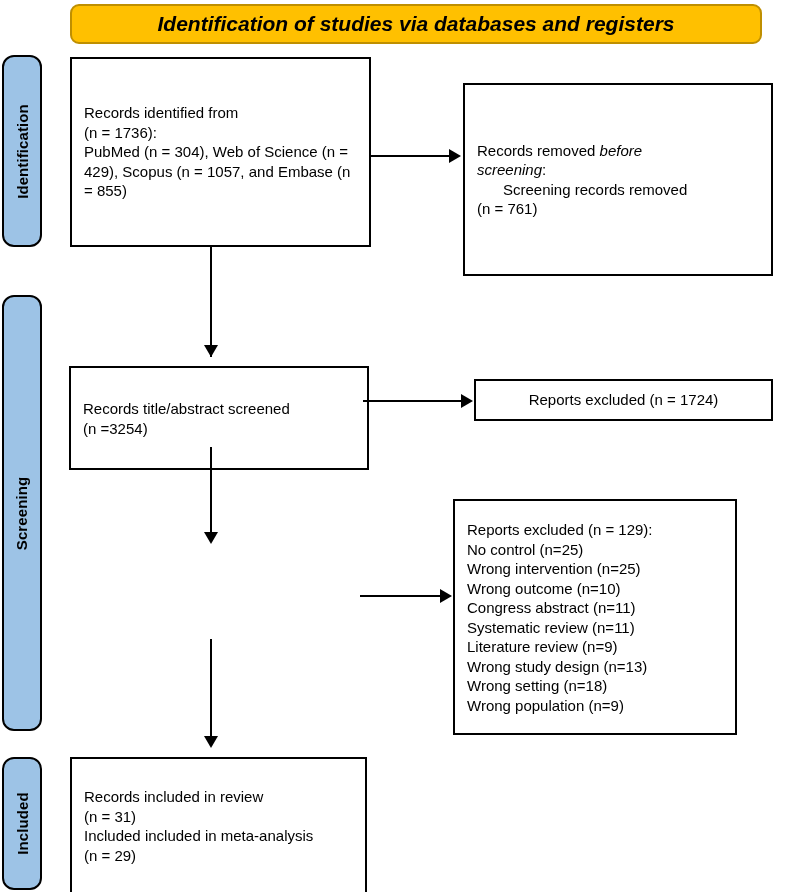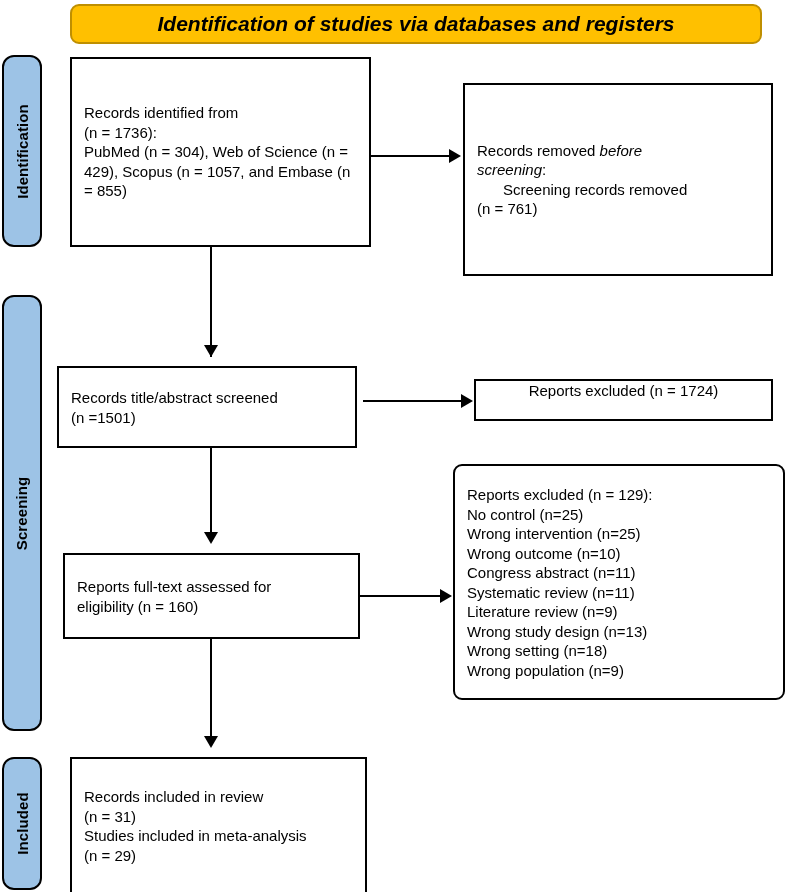--- a/index.html
+++ b/index.html
@@ -77,20 +77,21 @@
     position: absolute;
     left: 12px;
     right: 6px;
   }
   .node.vcenter .node-text {
     top: 50%;
     transform: translateY(-50%);
   }
   .node.center-all {
     display: flex;
+    align-items: center;
     justify-content: center;
   }
   .node.center-all .node-text {
     text-align: center;
   }
   .node .node-text .it {
     font-style: italic;
   }
   .node .node-text .indent {
     display: inline-block;
@@ -153,45 +154,42 @@
   <div class="conn-h" style="left:371px; top:155px; width:80px;"></div>
   <div class="arrow-right" style="left:449px; top:149px;"></div>
 
   <div class="node pad-left vcenter" style="left:463px; top:55px; width:310px; height:193px;margin-top:28px;">
     <div class="node-text"><span>Records removed </span><span class="it">before</span><br><span class="it">screening</span><span>:</span><br><span class="indent"></span><span>Screening records removed</span><br><span>(n = 761)</span></div>
   </div>
 
   <div class="conn-v" style="left:210px; top:247px; height:110px;"></div>
   <div class="arrow-down" style="left:204px; top:345px;"></div>
 
-  <div class="node pad-left vcenter" style="left:57px; top:366px; width:300px; height:82px;">
-    <div class="node-text"><span>Records title/abstract screened</span><br><span>(n =1501)</span></div>
+  <div class="node pad-left vcenter" style="left:69px; top:366px; width:300px; height:104px;">
+    <div class="node-text"><span>Records title/abstract screened</span><br><span>(n =3254)</span></div>
   </div>
 
   <div class="conn-h" style="left:363px; top:400px; width:100px;"></div>
   <div class="arrow-right" style="left:461px; top:394px;"></div>
 
   <div class="node center-all" style="left:474px; top:379px; width:299px; height:42px;">
     <div class="node-text">Reports excluded (n = 1724)</div>
   </div>
 
   <div class="conn-v" style="left:210px; top:447px; height:95px;"></div>
   <div class="arrow-down" style="left:204px; top:532px;"></div>
 
-  <div class="node pad-left vcenter" style="left:63px; top:553px; width:297px; height:86px;">
-    <div class="node-text"><span>Reports full-text assessed for</span><br><span>eligibility (n = 160)</span></div>
-  </div>
 
   <div class="conn-h" style="left:360px; top:595px; width:82px;"></div>
   <div class="arrow-right" style="left:440px; top:589px;"></div>
 
-  <div class="node pad-left vcenter" style="left:453px; top:464px; width:332px; height:236px;border-radius:9px;">
+  <div class="node pad-left vcenter" style="left:453px; top:499px; width:284px; height:236px;">
     <div class="node-text"><span>Reports excluded (n = 129):</span><br><span>No control (n=25)</span><br><span>Wrong intervention (n=25)</span><br><span>Wrong outcome (n=10)</span><br><span>Congress abstract (n=11)</span><br><span>Systematic review (n=11)</span><br><span>Literature review (n=9)</span><br><span>Wrong study design (n=13)</span><br><span>Wrong setting (n=18)</span><br><span>Wrong population (n=9)</span></div>
   </div>
 
   <div class="conn-v" style="left:210px; top:639px; height:105px;"></div>
   <div class="arrow-down" style="left:204px; top:736px;"></div>
 
   <div class="node pad-left vcenter" style="left:70px; top:757px; width:297px; height:138px;">
-    <div class="node-text"><span>Records included in review</span><br><span>(n = 31)</span><br><span>Studies included in meta-analysis</span><br><span>(n = 29)</span></div>
+    <div class="node-text"><span>Records included in review</span><br><span>(n = 31)</span><br><span>Included included in meta-analysis</span><br><span>(n = 29)</span></div>
   </div>
 
 </div>
 
 </body></html>

